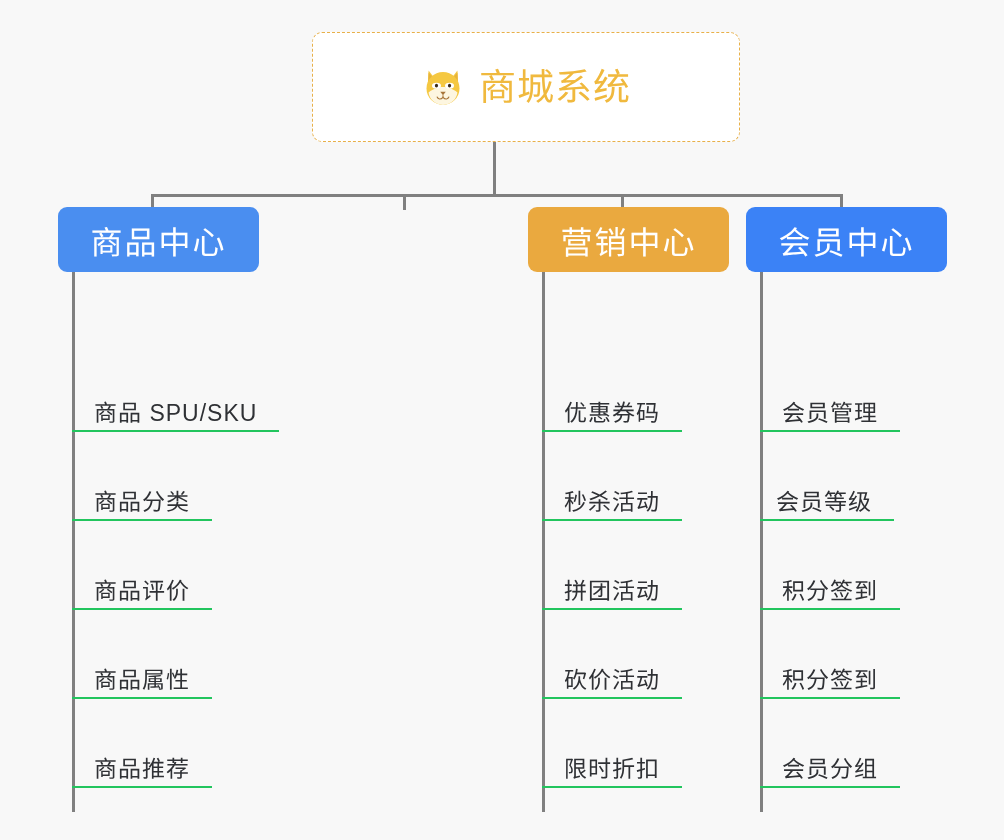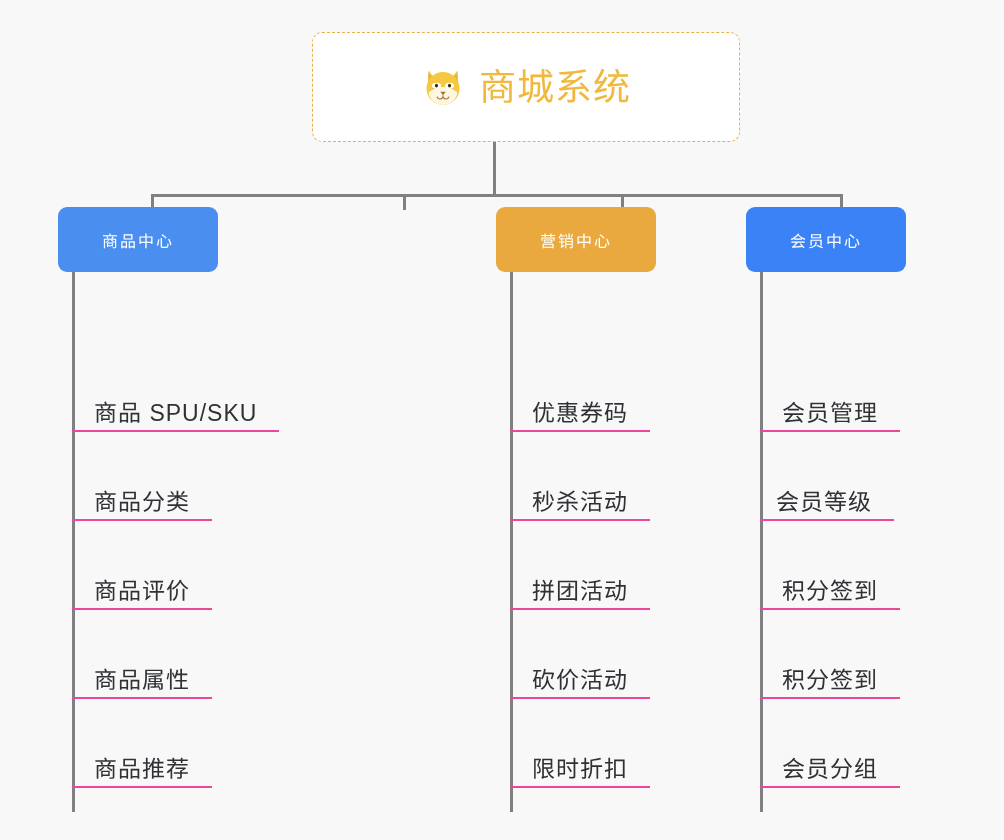--- a/index.html
+++ b/index.html
@@ -59,29 +59,29 @@
   .conn-v { width: 3px; }
   .conn-h { height: 3px; }
 
   
   .branch {
     position: absolute;
     top: 207px;
   }
   .branch-header {
     position: relative;
-    width: 160px;
+    width: 201px;
     height: 65px;
     box-sizing: border-box;
     border-radius: 9px;
     display: flex;
     align-items: center;
     justify-content: center;
     color: #ffffff;
-    font-size: 16px;
+    font-size: 32px;
     letter-spacing: 2px;
     white-space: nowrap;
   }
 
   
   .branch-spine {
     position: absolute;
     left: 14px;
     top: 65px;
     width: 3px;
@@ -92,21 +92,21 @@
     position: relative;
     margin: 0;
     padding: 0;
     list-style: none;
   }
   .leaf-item {
     position: absolute;
     left: 14px;
     height: 50px;
     box-sizing: border-box;
-    border-bottom: 2px solid #ec4899;
+    border-bottom: 2px solid #22c55e;
     display: flex;
     align-items: flex-end;
     justify-content: center;
     padding: 0 22px 4px 22px;
     white-space: nowrap;
   }
   .leaf-label {
     font-size: 23px;
     line-height: 1.1;
     color: #2f3135;
@@ -168,21 +168,21 @@
       <li class="leaf-item" style="top:466px;">
         <span class="leaf-label">商品推荐</span>
       </li>
       <li class="leaf-item" style="top:555px;">
         
       </li>
     </ul>
   </div>
 
 
-  <div class="branch" style="left:496px;">
+  <div class="branch" style="left:528px;">
     <div class="branch-header" style="background: rgb(234, 169, 63);">
       <span>营销中心</span>
     </div>
     <div class="branch-spine" style="height: 540px;"></div>
     <ul class="leaf-list">
       <li class="leaf-item" style="top:110px;">
         <span class="leaf-label">优惠券码</span>
       </li>
       <li class="leaf-item" style="top:199px;">
         <span class="leaf-label">秒杀活动</span>

